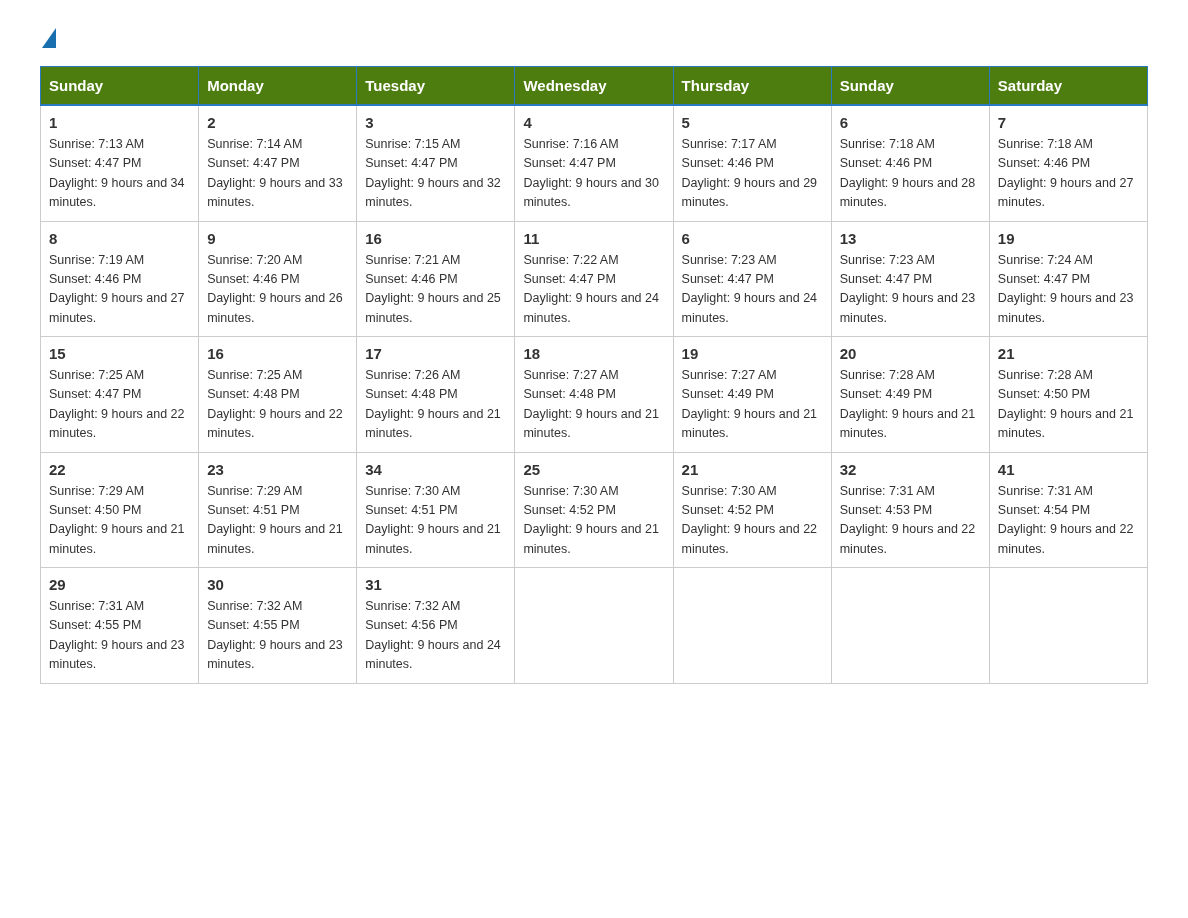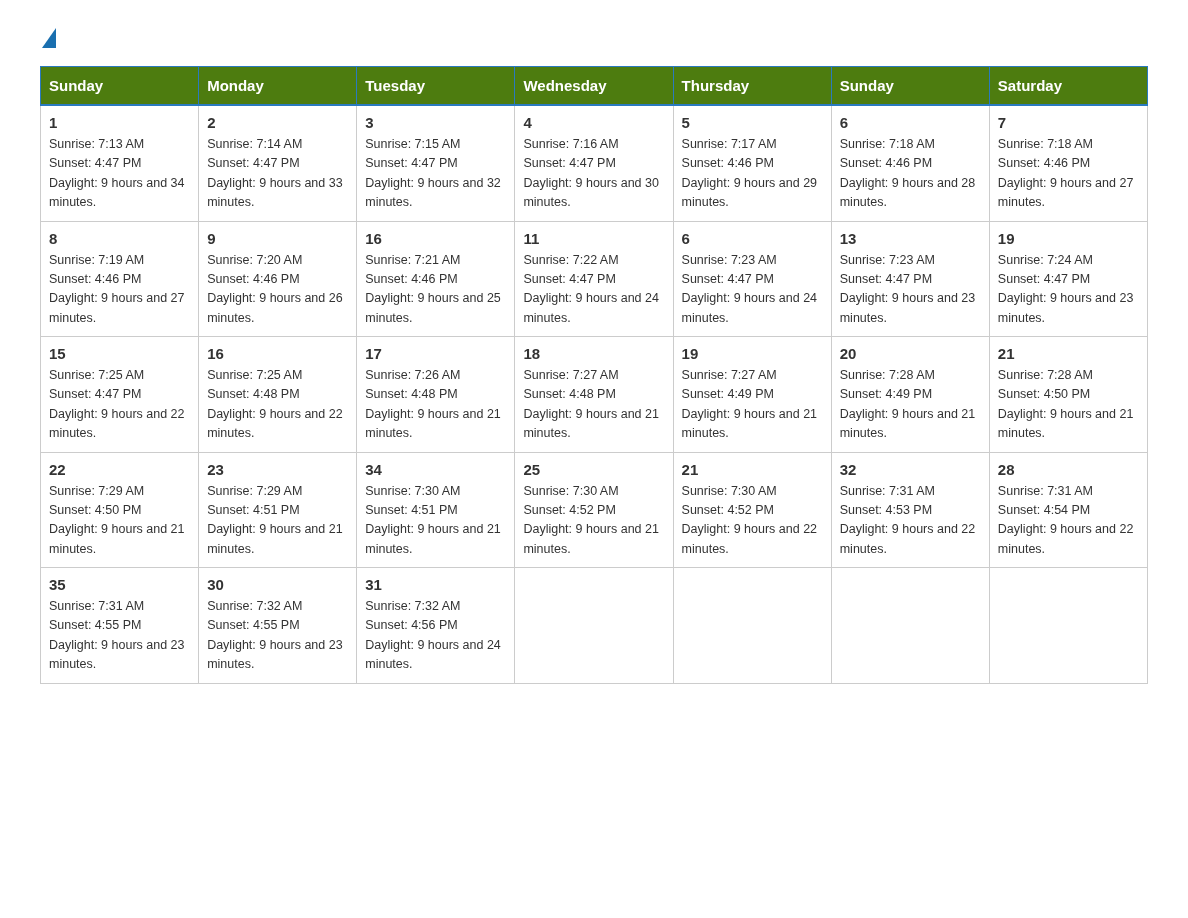--- a/index.html
+++ b/index.html
@@ -245,27 +245,27 @@
         </td>
         <td>
           <span class="day-num">21</span>
           <div class="day-info">Sunrise: 7:30 AM<br>Sunset: 4:52 PM<br>Daylight: 9 hours and 22 minutes.</div>
         </td>
         <td>
           <span class="day-num">32</span>
           <div class="day-info">Sunrise: 7:31 AM<br>Sunset: 4:53 PM<br>Daylight: 9 hours and 22 minutes.</div>
         </td>
         <td>
-          <span class="day-num">28</span>
+          <span class="day-num">41</span>
           <div class="day-info">Sunrise: 7:31 AM<br>Sunset: 4:54 PM<br>Daylight: 9 hours and 22 minutes.</div>
         </td>
       </tr>
       <tr>
         <td>
-          <span class="day-num">35</span>
+          <span class="day-num">29</span>
           <div class="day-info">Sunrise: 7:31 AM<br>Sunset: 4:55 PM<br>Daylight: 9 hours and 23 minutes.</div>
         </td>
         <td>
           <span class="day-num">30</span>
           <div class="day-info">Sunrise: 7:32 AM<br>Sunset: 4:55 PM<br>Daylight: 9 hours and 23 minutes.</div>
         </td>
         <td>
           <span class="day-num">31</span>
           <div class="day-info">Sunrise: 7:32 AM<br>Sunset: 4:56 PM<br>Daylight: 9 hours and 24 minutes.</div>
         </td>

